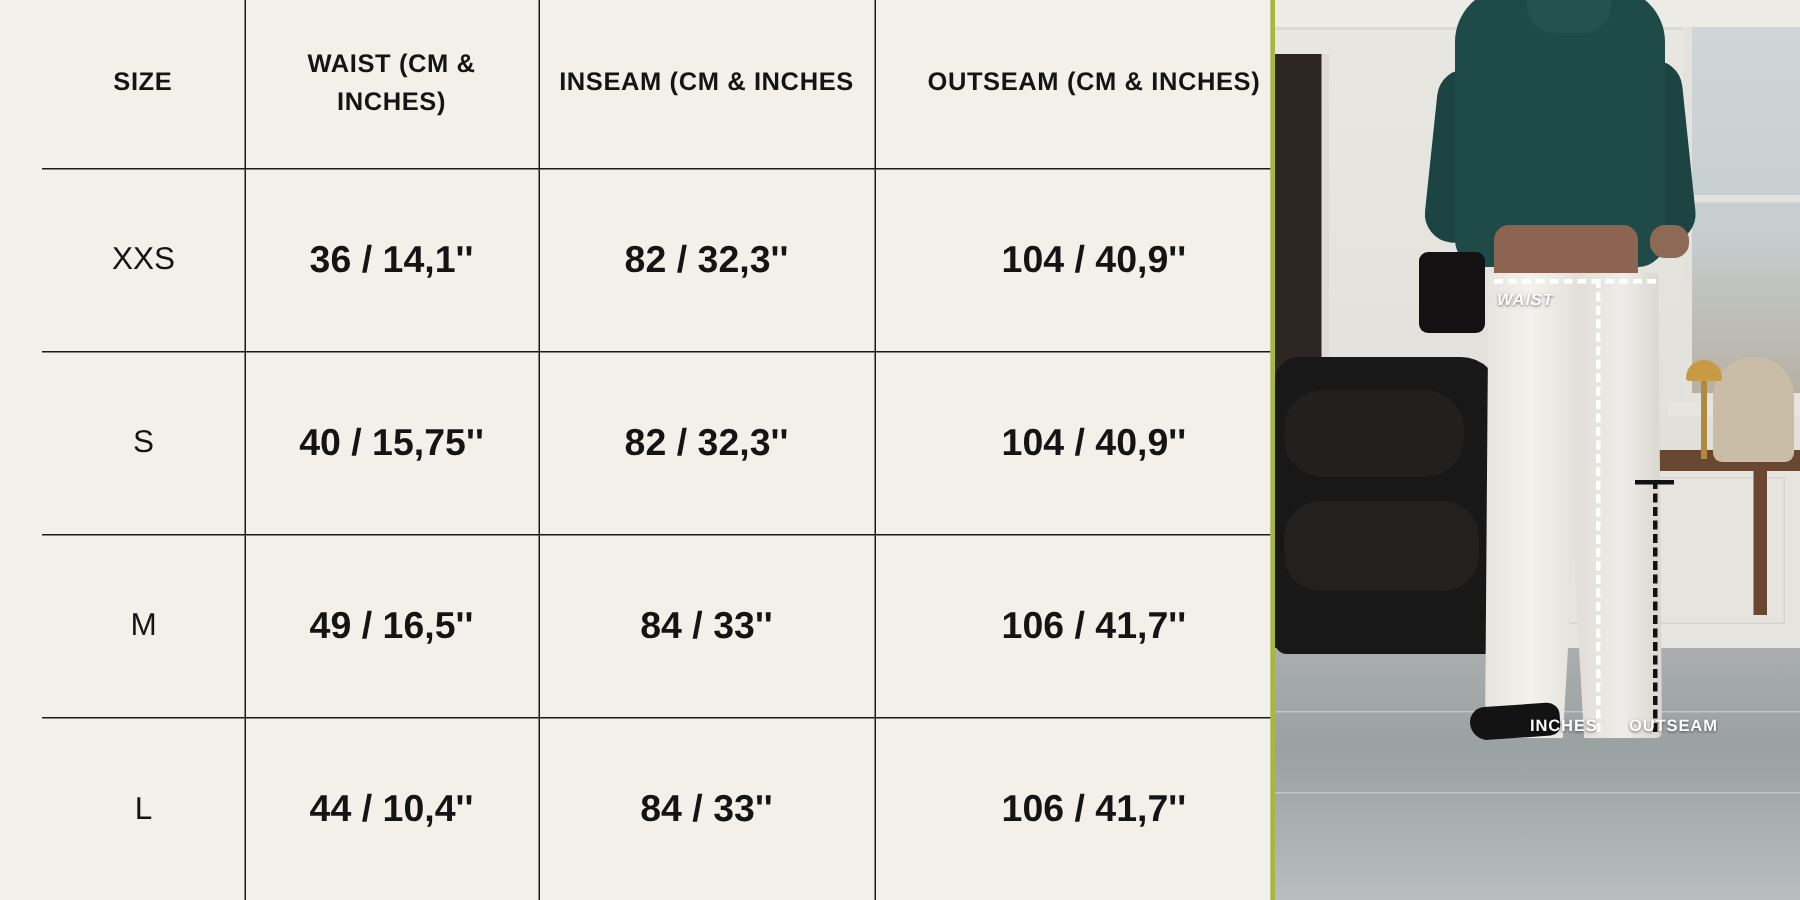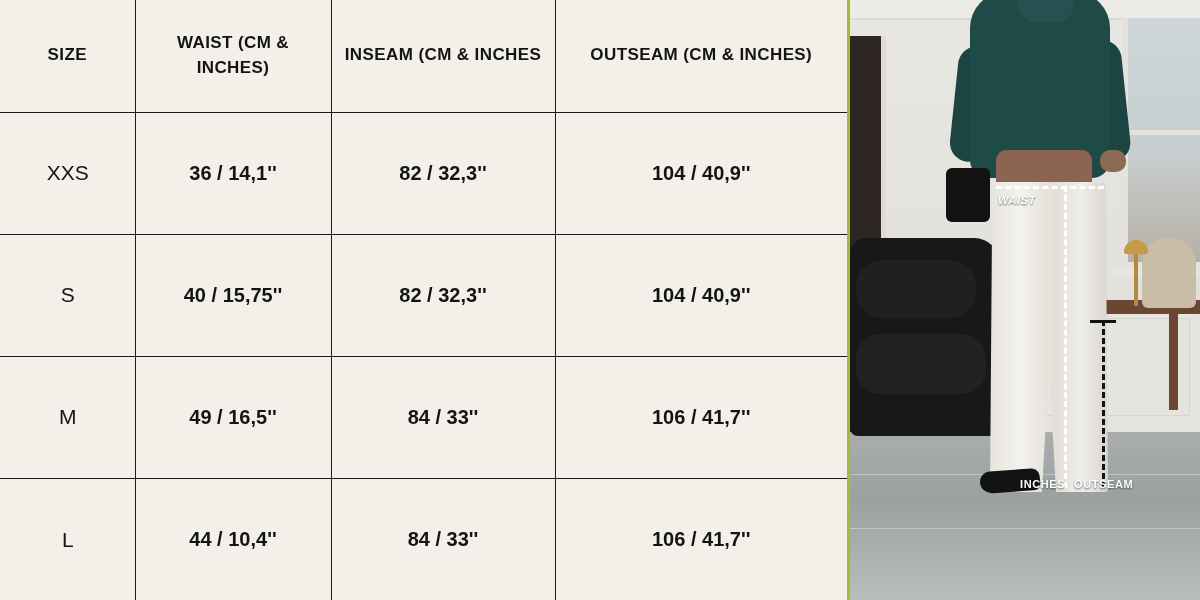--- a/index.html
+++ b/index.html
@@ -23,20 +23,21 @@
     width: 847px;
     height: 600px;
     background: #f2f0e9;
     position: relative;
   }
   table.size-table {
     width: 100%;
     height: 100%;
     border-collapse: collapse;
     table-layout: fixed;
+    margin-left: 28px;
   }
   table.size-table col.c0 { width: 135px; }
   table.size-table col.c1 { width: 196px; }
   table.size-table col.c2 { width: 224px; }
   table.size-table col.c3 { width: 292px; }
 
   table.size-table th,
   table.size-table td {
     border: 1px solid #1a1a1a;
     text-align: center;
@@ -53,21 +54,21 @@
   table.size-table td:last-child { border-right: none; }
 
   thead th {
     font-size: 17px;
     font-weight: 700;
     letter-spacing: 0.4px;
     line-height: 1.45;
     height: 112px;
   }
   tbody td {
-    font-size: 20px;
+    font-size: 25px;
     line-height: 1.3;
     height: 81px;
   }
   tbody td.size-cell {
     font-weight: 400;
     font-size: 21px;
     padding-left: 11px;
   }
   tbody td.meas-cell {
     font-weight: 700;
@@ -308,15 +309,15 @@
       <div class="shoe"></div>
     </div>
 
     <div class="dash-h" style="left:146px; top:186px; width:108px;"></div>
     <div class="dash-v" style="left:214px; top:186px; height:302px;"></div>
     <div class="dash-v dark" style="left:252px; top:320px; height:168px;"></div>
     <div class="tick" style="left:240px; top:320px; width:26px;"></div>
 
     <span class="ov-label" style="left:148px; top:194px;font-style:italic;">WAIST</span>
     <span class="ov-label" style="left:170px; top:478px;">INCHES</span>
-    <span class="ov-label" style="left:224px; top:478px;text-align:right;">OUTSEAM</span>
+    <span class="ov-label" style="left:236px; top:478px;text-align:right;">OUTSEAM</span>
   </div>
 </div>
 
 </body></html>

